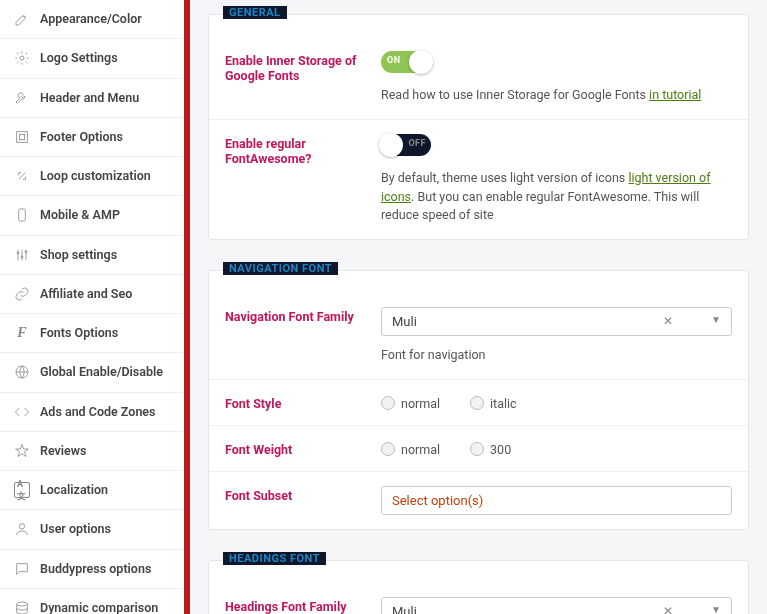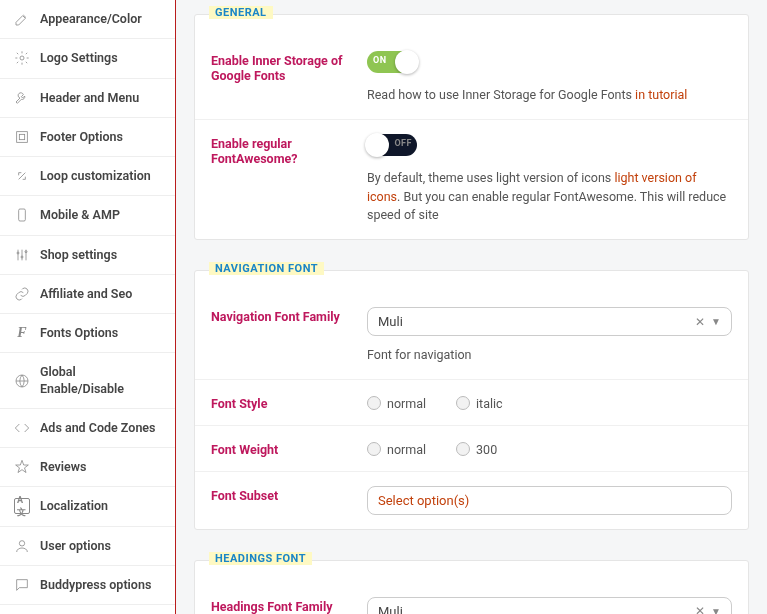--- a/index.html
+++ b/index.html
@@ -7,23 +7,23 @@
     font-family: -apple-system, BlinkMacSystemFont, "Segoe UI", Roboto, Helvetica, Arial, sans-serif;
     font-size: 13px;
     color: #444;
     background: #f1f1f1;
     width: 767px;
     height: 614px;
     overflow: hidden;
   }
   .layout { display: flex; width: 100%; height: 100%; }
   .sidebar {
-    width: 176px;
+    width: 190px;
     background: #fff;
-    border-right: 1px solid #b91c1c;
+    border-right: 6px solid #b91c1c;
     flex-shrink: 0;
   }
   .side-item {
     display: flex;
     align-items: center;
     padding: 11px 14px;
     border-bottom: 1px solid #eee;
     cursor: pointer;
     color: #444;
     font-weight: 600;
@@ -53,21 +53,21 @@
     border: 1px solid #e5e5e5;
     border-radius: 3px;
     margin-top: 14px;
     position: relative;
     padding: 22px 0 0 0;
   }
   .panel-title {
     position: absolute;
     top: -9px;
     left: 14px;
-    background: #fef9c3;
+    background: #0f172a;
     padding: 0 6px;
     font-size: 11px;
     font-weight: 700;
     color: #1a85c7;
     letter-spacing: 0.5px;
   }
   .field {
     display: flex;
     padding: 14px 16px;
     border-bottom: 1px solid #f0f0f0;
@@ -76,21 +76,21 @@
   .field-label {
     width: 156px;
     flex-shrink: 0;
     font-weight: 700;
     font-size: 12.5px;
     color: #be185d;
     padding-top: 2px;
   }
   .field-body { flex: 1; color: #555; font-size: 12.5px; }
   .field-desc { margin-top: 10px; line-height: 1.5; }
-  a.link { color: #c2410c; }
+  a.link { color: #4d7c0f; text-decoration: underline; }
 
   .toggle {
     display: inline-block;
     width: 50px;
     height: 22px;
     border-radius: 11px;
     position: relative;
     cursor: pointer;
   }
   .toggle-on { background: #8fc552; }
@@ -112,29 +112,29 @@
     font-size: 9px;
     font-weight: 700;
     color: #fff;
     letter-spacing: 0.5px;
   }
   .toggle-on .toggle-txt { left: 6px; }
   .toggle-off .toggle-txt { right: 5px; color:#888; }
 
   .select {
     display: flex;
-    align-items: center;
     border: 1px solid #ccc;
-    border-radius: 8px;
+    border-radius: 3px;
     padding: 6px 10px;
     width: 100%;
     background: #fff;
     font-size: 13px;
     color: #444;
     cursor: pointer;
+    gap: 32px;
   }
   .select-placeholder { color:#c2410c; }
   .select-text { flex: 1; }
   .select-x { color:#888; padding:0 6px; font-size:12px; }
   .select-caret { color:#888; font-size:10px; }
 
   .radio-group { display: flex; gap: 30px; align-items: center; padding-top:2px; }
   .radio-item { display: flex; align-items: center; gap: 6px; cursor: pointer; }
   .radio-dot {
     width: 14px; height: 14px; border-radius: 50%;

